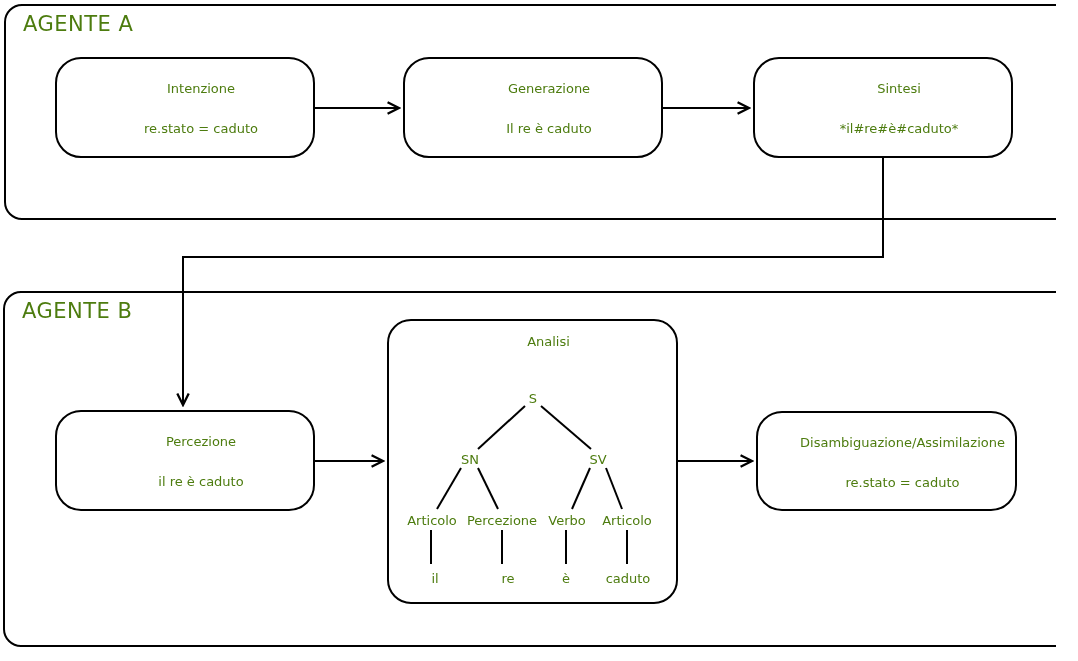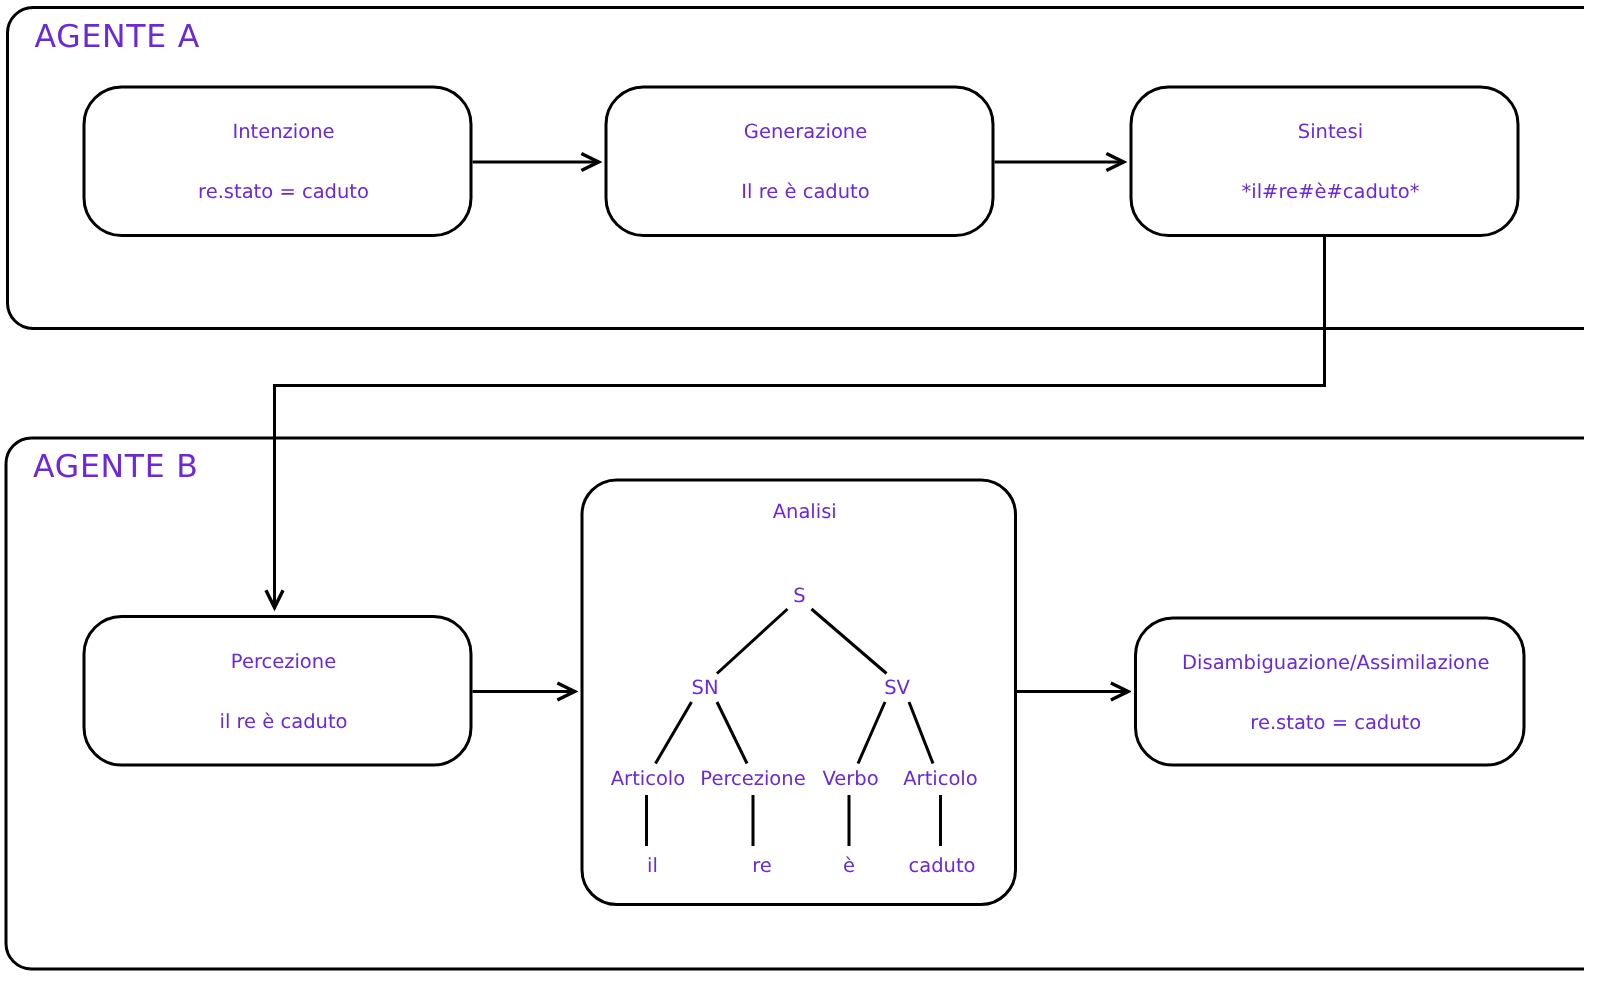--- a/index.html
+++ b/index.html
@@ -7,21 +7,21 @@
     padding: 0;
     background: #ffffff;
     font-family: "DejaVu Sans", "Liberation Sans", sans-serif;
   }
   .canvas {
     position: relative;
     width: 1056px;
     height: 661px;
     background: #ffffff;
     overflow: hidden;
-    color: #6d28d9;
+    color: #4d7c0f;
   }
   .agent-container {
     position: absolute;
     box-sizing: border-box;
     border: 2px solid #000000;
     border-radius: 18px;
     background: transparent;
   }
   .agent-title {
     position: absolute;
@@ -33,21 +33,21 @@
   }
   .node-box {
     position: absolute;
     box-sizing: border-box;
     border: 2px solid #000000;
     border-radius: 26px;
     background: #ffffff;
   }
   .node-title, .node-content {
     position: absolute;
-    left: 4px;
+    left: 16px;
     width: 100%;
     text-align: center;
     font-size: 13px;
     line-height: 16px;
     white-space: nowrap;
   }
   .node-title   { top: 22px; }
   .node-content { top: 62px; }
   .analisi-title { top: 13px; }
   .tree-label {

